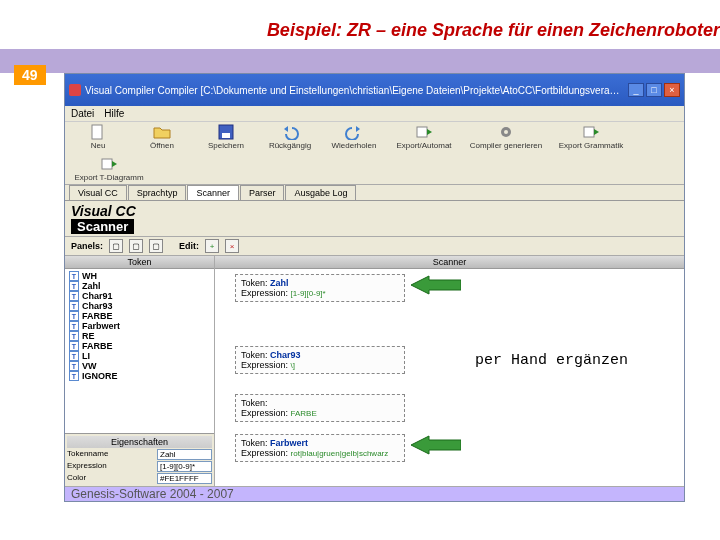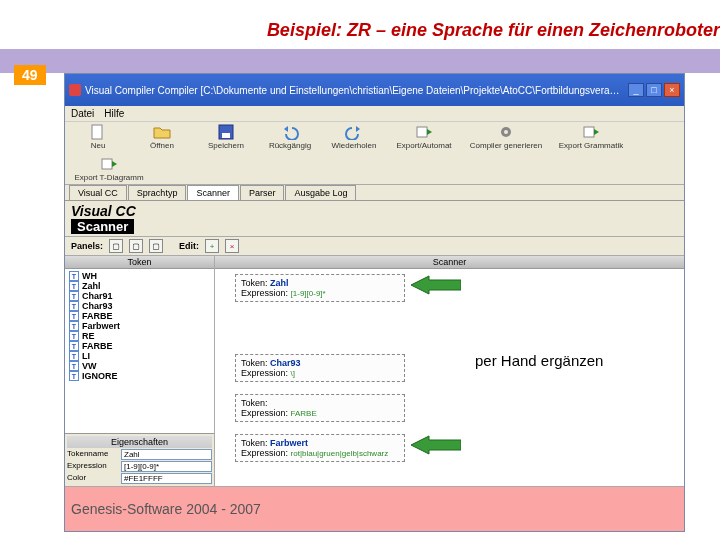--- a/index.html
+++ b/index.html
@@ -30,31 +30,31 @@
   .panels-row { background: #ece9d8; padding: 2px 6px; font-size: 9px; display: flex; align-items: center; gap: 6px; border-bottom: 1px solid #aaa; }
   .panels-row .pbtn { width: 14px; height: 14px; border: 1px solid #888; background: #f4f4f0; display: inline-flex; align-items: center; justify-content: center; font-size: 8px; }
   .workspace { display: flex; height: 230px; background: #fff; }
   .left-col { width: 150px; display: flex; flex-direction: column; border-right: 1px solid #aaa; }
   .token-header, .scanner-header { background: linear-gradient(#ddd, #bbb); font-size: 9px; padding: 1px 6px; text-align: center; border-bottom: 1px solid #999; }
   .token-list { flex: 1; background: #fff; overflow: auto; padding: 2px; font-weight: bold; }
   .token-list .ti { display: flex; align-items: center; gap: 3px; font-size: 9px; padding: 0 2px; }
   .token-list .ti .tbox { width: 10px; height: 10px; border: 1px solid #5a8ad0; font-size: 7px; text-align: center; line-height: 9px; color: #2a5ac0; }
   .props { border-top: 1px solid #999; background: #ece9d8; padding: 2px; }
   .props .ph { background: linear-gradient(#ddd,#ccc); text-align: center; font-size: 9px; padding: 1px; }
-  .props .prow { display: flex; font-size: 8px; margin-top: 1px; }
+  .props .prow { display: flex; font-size: 8px; margin-top: 1px; gap: 36px; }
   .props .prow .plab { width: 54px; }
   .props .prow .pval { flex: 1; background: #fff; border: 1px solid #7a9ac0; padding: 0 2px; }
   .right-col { flex: 1; position: relative; background: #fff; }
   .token-card { position: absolute; left: 20px; width: 170px; border: 1px dashed #888; background: #fcfcfc; padding: 3px 5px; font-size: 9px; }
   .token-card .tname { color: #0030a0; font-weight: bold; }
   .token-card .texpr { color: #2a8a2a; font-size: 8px; }
   .arrow { position: absolute; width: 50px; height: 22px; }
   .arrow svg { width: 100%; height: 100%; }
-  .annotation { position: absolute; font-size: 15px; font-family: Liberation Sans, sans-serif; color: #000; }
-  .statusbar { background: #fca5a5; font-size: 14px; padding: 14px 6px; border-top: 1px solid #aaa; color: #555; }
+  .annotation { position: absolute; font-size: 15px; font-family: Liberation Mono, monospace; color: #000; }
+  .statusbar { background: #c4b5fd; font-size: 12px; padding: 0 6px; border-top: 1px solid #aaa; color: #555; }
 </style>
 </head>
 <body>
 
 <div class="slide-title">Beispiel:  ZR – eine Sprache für einen Zeichenroboter</div>
 <div class="purple-strip">
   <span class="page-badge">49</span>
 </div>
 
 <div class="app-window">
@@ -229,21 +229,21 @@
       </div>
     </div>
 
     <div class="right-col">
       <div class="scanner-header" style="position:absolute;top:0;left:0;right:0">Scanner</div>
 
       <div class="token-card" style="top:18px">
         <div><span>Token:</span> <span class="tname">Zahl</span></div>
         <div><span>Expression:</span> <span class="texpr">[1-9][0-9]*</span></div>
       </div>
-      <div class="token-card" style="top:98px">
+      <div class="token-card" style="top:90px">
         <div><span>Token:</span> <span class="tname">Char93</span></div>
         <div><span>Expression:</span> <span class="texpr">\]</span></div>
       </div>
       <div class="token-card" style="top:138px">
         <div><span>Token:</span> <span class="tname"></span></div>
         <div><span>Expression:</span> <span class="texpr">FARBE</span></div>
       </div>
       <div class="token-card" style="top:178px">
         <div><span>Token:</span> <span class="tname">Farbwert</span></div>
         <div><span>Expression:</span> <span class="texpr">rot|blau|gruen|gelb|schwarz</span></div>

